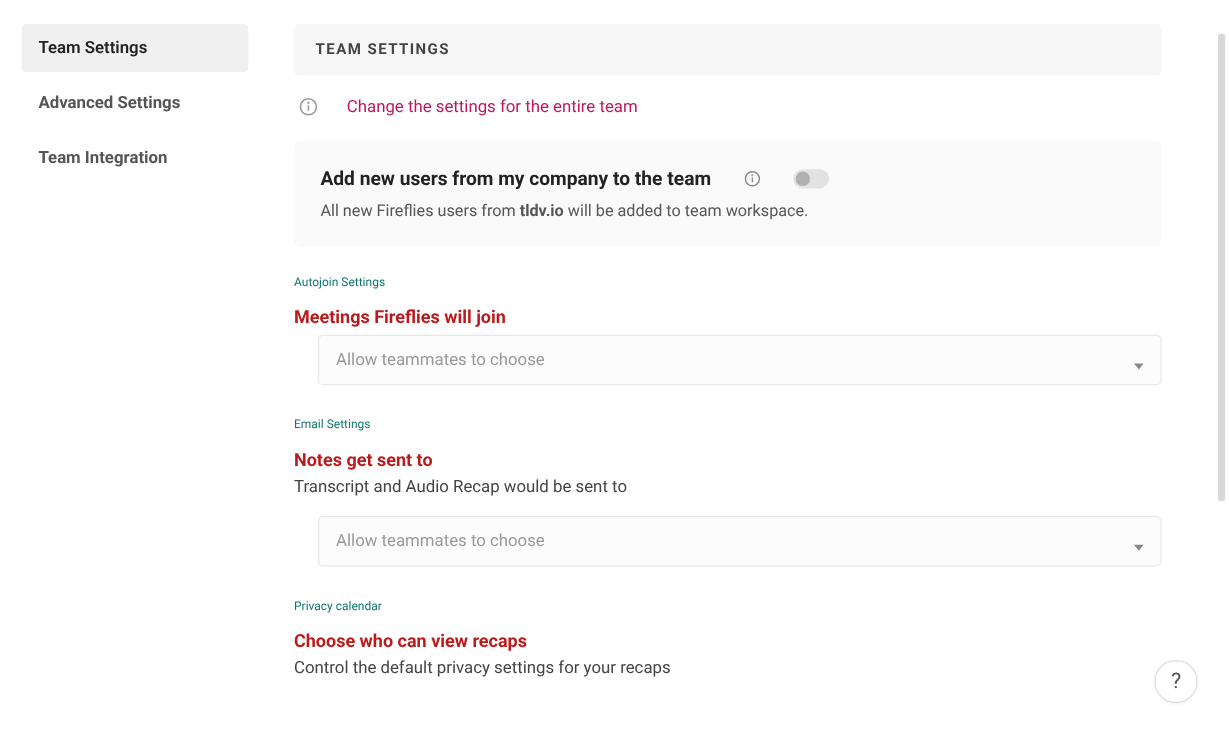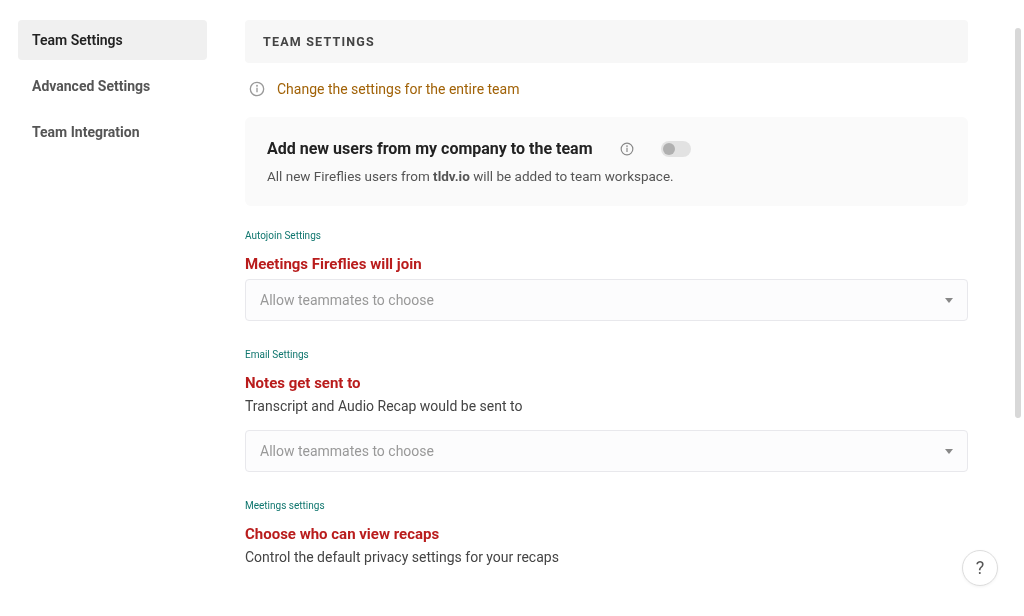--- a/index.html
+++ b/index.html
@@ -49,23 +49,23 @@
       padding: 14px 18px;
       border-radius: 4px;
       font-size: 12.5px;
       font-weight: 700;
       letter-spacing: 1.2px;
       color: #444;
     }
     .info-row {
       display: flex;
       align-items: center;
-      gap: 12px;
+      gap: 24px;
       padding: 18px 4px 20px 4px;
-      color: #a16207;
+      color: #be185d;
       font-size: 14px;
     }
     .info-icon-svg {
       width: 16px;
       height: 16px;
       flex-shrink: 0;
     }
     .card {
       background: #fafafa;
       border-radius: 6px;
@@ -133,23 +133,24 @@
       margin-bottom: 16px;
     }
     .select {
       background: #fcfcfd;
       border: 1px solid #e8e8ec;
       border-radius: 4px;
       padding: 12px 14px;
       color: #999;
       font-size: 14px;
       display: flex;
-      align-items: center;
+      align-items: flex-end;
       justify-content: space-between;
       cursor: pointer;
+      margin-left: 20px;
     }
     .chevron {
       width: 0;
       height: 0;
       border-left: 4px solid transparent;
       border-right: 4px solid transparent;
       border-top: 5px solid #888;
     }
     .scrollbar {
       position: absolute;
@@ -241,21 +242,21 @@
       <div class="section-label">Email Settings</div>
       <div class="setting-title">Notes get sent to</div>
       <div class="setting-desc">Transcript and Audio Recap would be sent to</div>
       <div class="select">
         <span>Allow teammates to choose</span>
         <span class="chevron"></span>
       </div>
     </div>
 
     <div class="section">
-      <div class="section-label">Meetings settings</div>
+      <div class="section-label">Privacy calendar</div>
       <div class="setting-title">Choose who can view recaps</div>
       <div class="setting-desc">Control the default privacy settings for your recaps</div>
 
     </div>
 
   </div>
 </div>
 
 <div class="scrollbar"></div>
 

